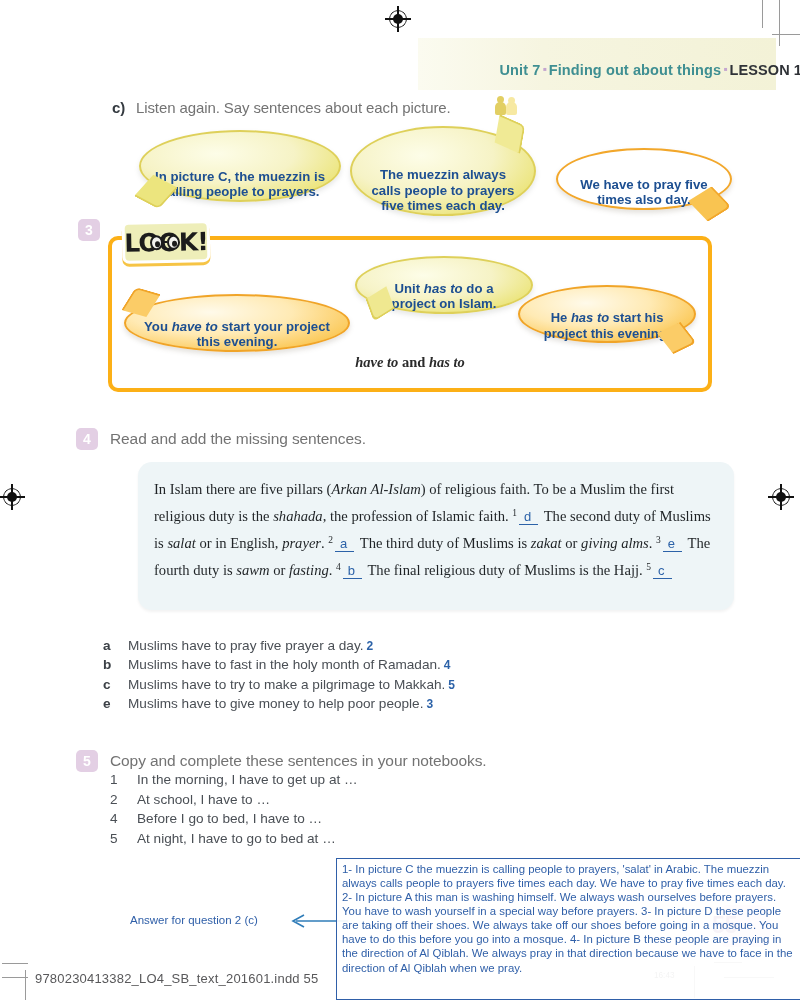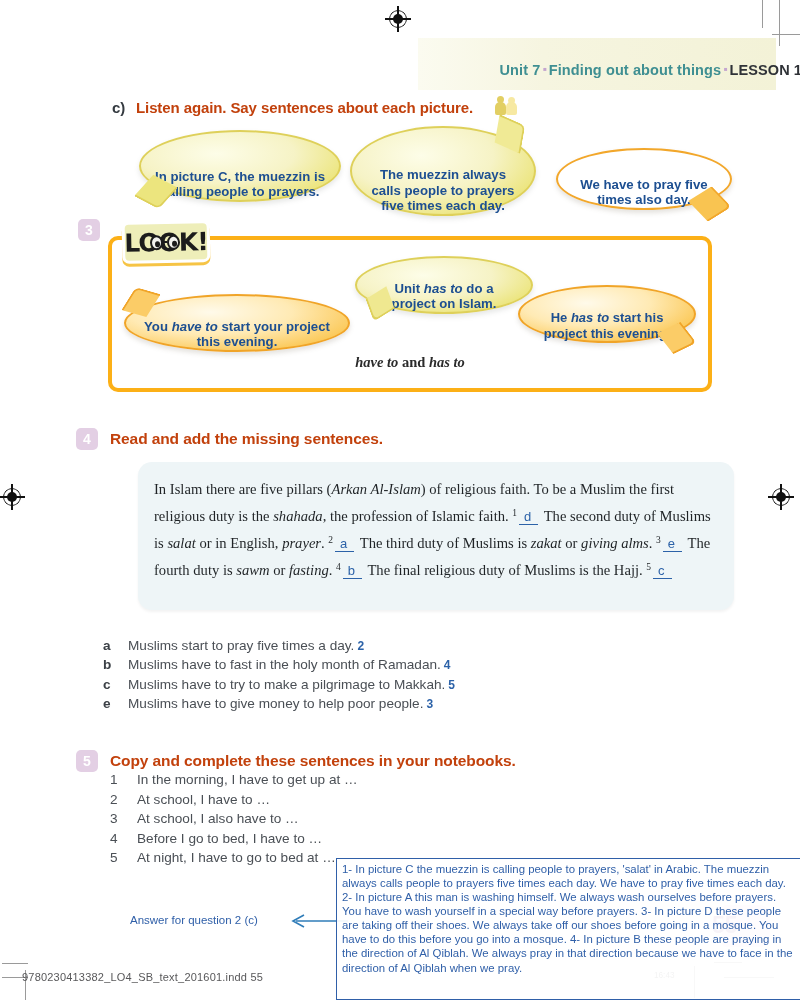--- a/index.html
+++ b/index.html
@@ -33,21 +33,21 @@
     text-align:right;padding-right:14px;box-sizing:border-box;
     font-size:14.5px;font-weight:bold;letter-spacing:0.1px;white-space:nowrap;margin-left:48px;
   }
   .hd-unit{color:#3f8f92;}
   .hd-dot{color:#c4a6cf;font-size:12px;vertical-align:2px;padding:0 2px;}
   .hd-title{color:#3f8f92;}
   .hd-lesson{color:#2f3237;}
 
   
   .task-head{
-    position:absolute;font-size:15px;font-weight:bold;color:#c2410c;letter-spacing:-0.1px;
+    position:absolute;font-size:15px;font-weight:normal;color:#737373;letter-spacing:-0.1px;
   }
   .task-letter{position:absolute;font-size:15px;font-weight:bold;color:#343a40;}
   .numbadge{
     position:absolute;width:22px;height:22px;border-radius:5px;
     background:#e3cfe4;color:#ffffff;font-weight:bold;font-size:14px;
     display:flex;align-items:center;justify-content:center;
   }
 
   
   .pair-icon{position:absolute;width:26px;height:20px;}
@@ -148,21 +148,21 @@
 
   
   .pagenum{
     position:absolute;left:722px;top:905px;width:48px;height:42px;
     background:#e6cfe7;border-radius:4px 10px 10px 4px;
   }
   .pagenum span{
     position:absolute;left:-10px;top:7px;font-size:23px;font-weight:bold;color:#8a5d95;
   }
   .footer-left{
-    position:absolute;left:22px;top:971px;font-size:11px;color:#58585a;letter-spacing:.2px;
+    position:absolute;left:35px;top:971px;font-size:13px;color:#58585a;letter-spacing:.2px;
     font-family:"Liberation Sans", sans-serif;
   }
   .footer-right{
     position:absolute;left:654px;top:971px;font-size:8.2px;color:#58585a;
     font-family:"Liberation Sans", sans-serif;
   }
 </style>
 </head>
 <body>
 
@@ -258,21 +258,21 @@
 
   <div class="numbadge" style="left:76px;top:428px;">4</div>
   <div class="task-head" style="left:110px;top:430px;font-size:15.5px;">Read and add the missing sentences.</div>
 
   <div class="passage">
     <span>In Islam there are five pillars (</span><i>Arkan Al-Islam</i><span>) of religious faith. To be a Muslim the first religious duty is the </span><i>shahada</i><span>, the profession of Islamic faith. </span><span class="sup">1</span><span class="ansblank">d</span><span> The second duty of Muslims is </span><i>salat</i><span> or in English, </span><i>prayer</i><span>. </span><span class="sup">2</span><span class="ansblank">a</span><span> The third duty of Muslims is </span><i>zakat</i><span> or </span><i>giving alms</i><span>. </span><span class="sup">3</span><span class="ansblank">e</span><span> The fourth duty is </span><i>sawm</i><span> or </span><i>fasting</i><span>. </span><span class="sup">4</span><span class="ansblank">b</span><span> The final religious duty of Muslims is the Hajj. </span><span class="sup">5</span><span class="ansblank">c</span>
   </div>
 
   <div class="optlist">
     <div class="optrow">
-      <span class="k">a</span><span>Muslims start to pray five times a day.</span><span class="n">2</span>
+      <span class="k">a</span><span>Muslims have to pray five prayer a day.</span><span class="n">2</span>
     </div>
     <div class="optrow">
       <span class="k">b</span><span>Muslims have to fast in the holy month of Ramadan.</span><span class="n">4</span>
     </div>
     <div class="optrow">
       <span class="k">c</span><span>Muslims have to try to make a pilgrimage to Makkah.</span><span class="n">5</span>
     </div>
     <div class="optrow">
       <span class="k">e</span><span>Muslims have to give money to help poor people.</span><span class="n">3</span>
     </div>
@@ -280,23 +280,20 @@
 
   <div class="numbadge" style="left:76px;top:750px;">5</div>
   <div class="task-head" style="left:110px;top:752px;font-size:15.5px;">Copy and complete these sentences in your notebooks.</div>
 
   <div class="t5list">
     <div class="t5row">
       <span class="k">1</span><span>In the morning, I have to get up at …</span>
     </div>
     <div class="t5row">
       <span class="k">2</span><span>At school, I have to …</span>
-    </div>
-    <div class="t5row">
-      <span class="k">3</span><span>At school, I also have to …</span>
     </div>
     <div class="t5row">
       <span class="k">4</span><span>Before I go to bed, I have to …</span>
     </div>
     <div class="t5row">
       <span class="k">5</span><span>At night, I have to go to bed at …</span>
     </div>
   </div>
 
   <div class="pagenum">

